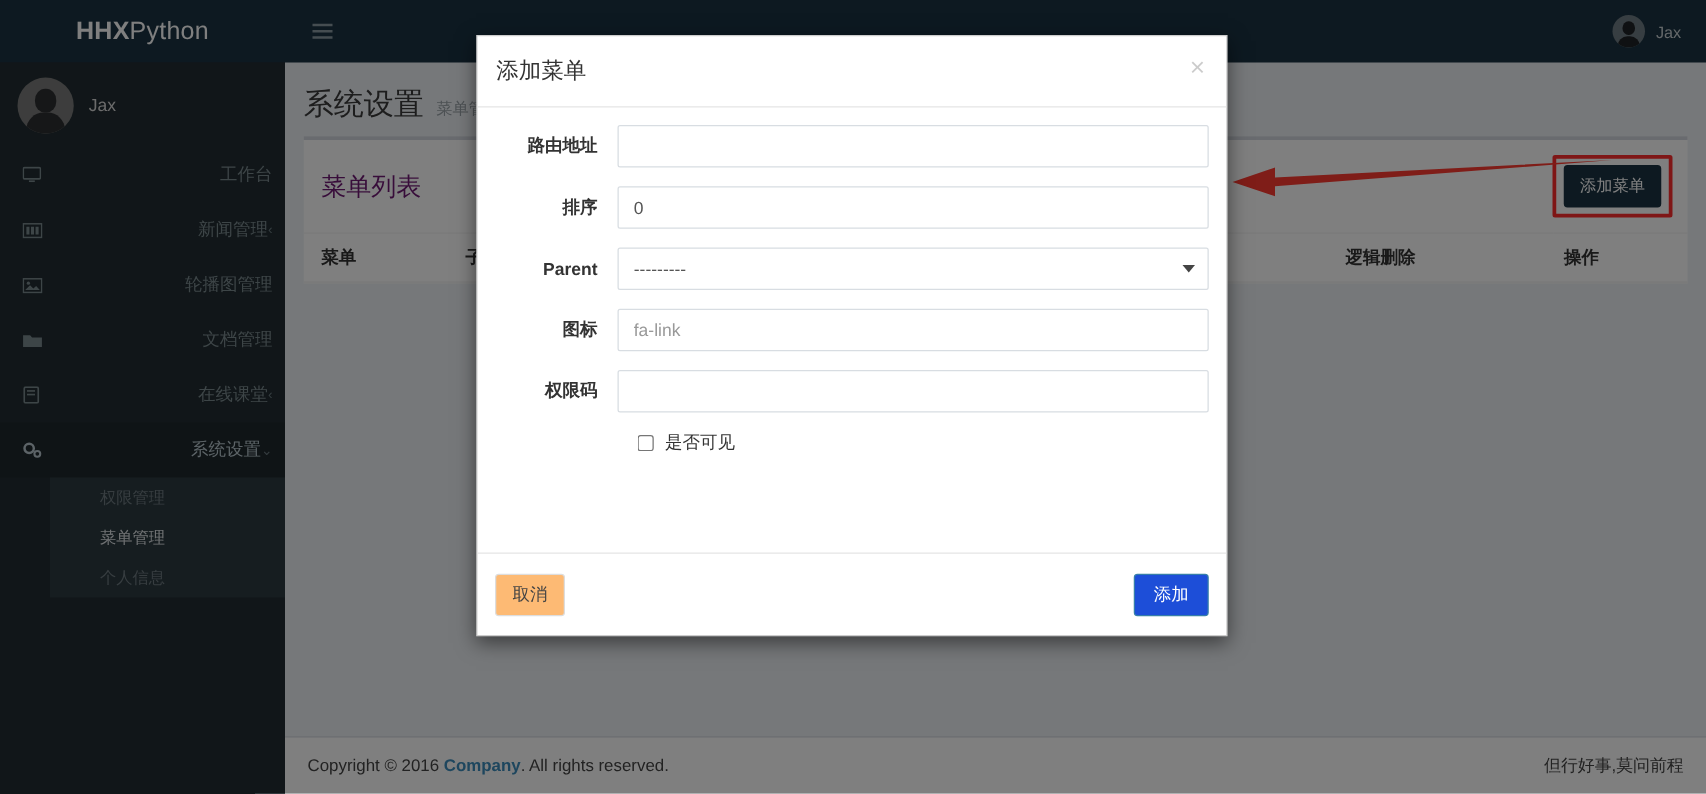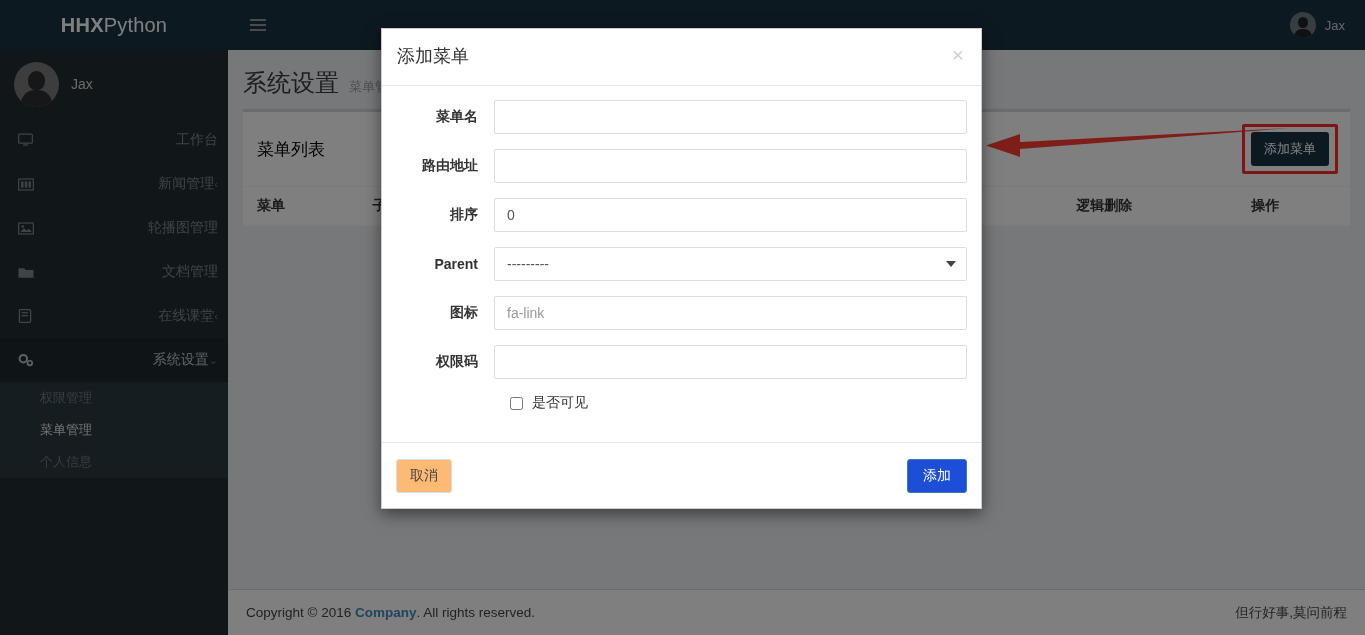--- a/index.html
+++ b/index.html
@@ -60,21 +60,21 @@
     text-align: right;
   }
   .menu > li.active > a { color: #b8c7ce; background: #1e282c; }
   .mi-icon {
     width: 20px; margin-right: 10px; flex: 0 0 auto;
     display: inline-flex; align-items: center; justify-content: flex-start;
     color: #7b8a8f;
   }
   .mi-label { flex: 1 1 auto; }
   .mi-arrow { font-size: 11px; color: #6b7a80; }
-  .submenu { list-style: none; background: #2c3b41; }
+  .submenu { list-style: none; background: #2c3b41; margin-left: 40px; }
   .submenu li a {
     display: block; padding: 7px 5px 7px 40px;
     font-size: 13px; color: #6e7a80; text-decoration: none;
   }
   .submenu li.active a { color: #dfe3e6; }
 
   
   .navbar {
     position: absolute; left: 228px; top: 0;
     width: 1137px; height: 50px;
@@ -116,21 +116,21 @@
 
   .box {
     margin: 0 15px; background: #ffffff;
     border-top: 3px solid #d2d6de;
   }
   .box-header {
     padding: 12px 12px 12px 14px;
     display: flex; align-items: center; justify-content: space-between;
     min-height: 50px;
   }
-  .box-title { font-size: 17px; color: #000000; font-weight: 400; font-family: Liberation Serif, serif; }
+  .box-title { font-size: 20px; color: #701a75; font-weight: 400; font-family: Liberation Serif, serif; }
   .btn-add {
     background: #1a3342; color: #ffffff;
     border: none; font-size: 13px;
     padding: 8px 13px; border-radius: 3px; cursor: pointer;
     font-family: inherit;
   }
   .btn-add-wrap {
     border: 3px solid #ff2d2d; padding: 5px 6px; border-radius: 2px;
     display: inline-block;
   }
@@ -396,24 +396,20 @@
 
   <div class="overlay"></div>
   <div class="modal">
     <div class="modal-header">
       <h3 class="modal-title">添加菜单</h3>
       <button class="modal-close">×</button>
     </div>
 
     <div class="modal-body">
 
-      <div class="form-row">
-        <div class="form-label">菜单名</div>
-        <input class="form-ctrl" type="text" value="" style="">
-      </div>
 
       <div class="form-row">
         <div class="form-label">路由地址</div>
         <input class="form-ctrl" type="text" value="" style="">
       </div>
 
       <div class="form-row">
         <div class="form-label">排序</div>
         <input class="form-ctrl" type="text" value="0" style="">
       </div>

